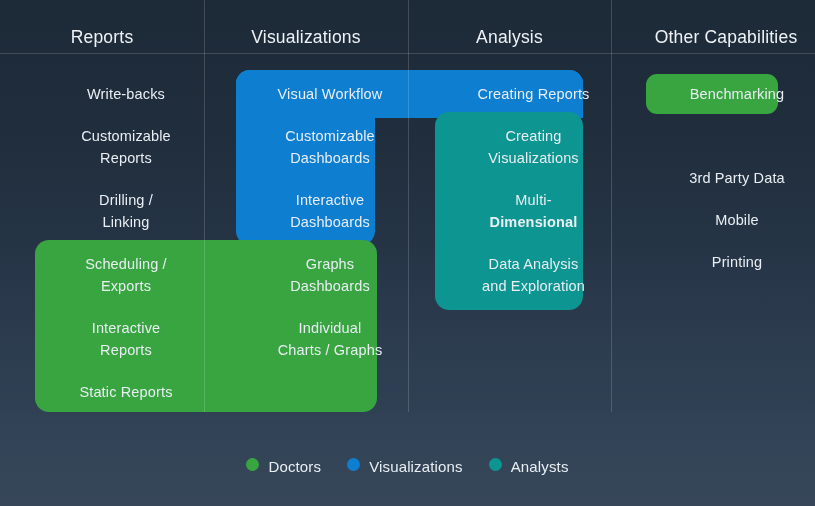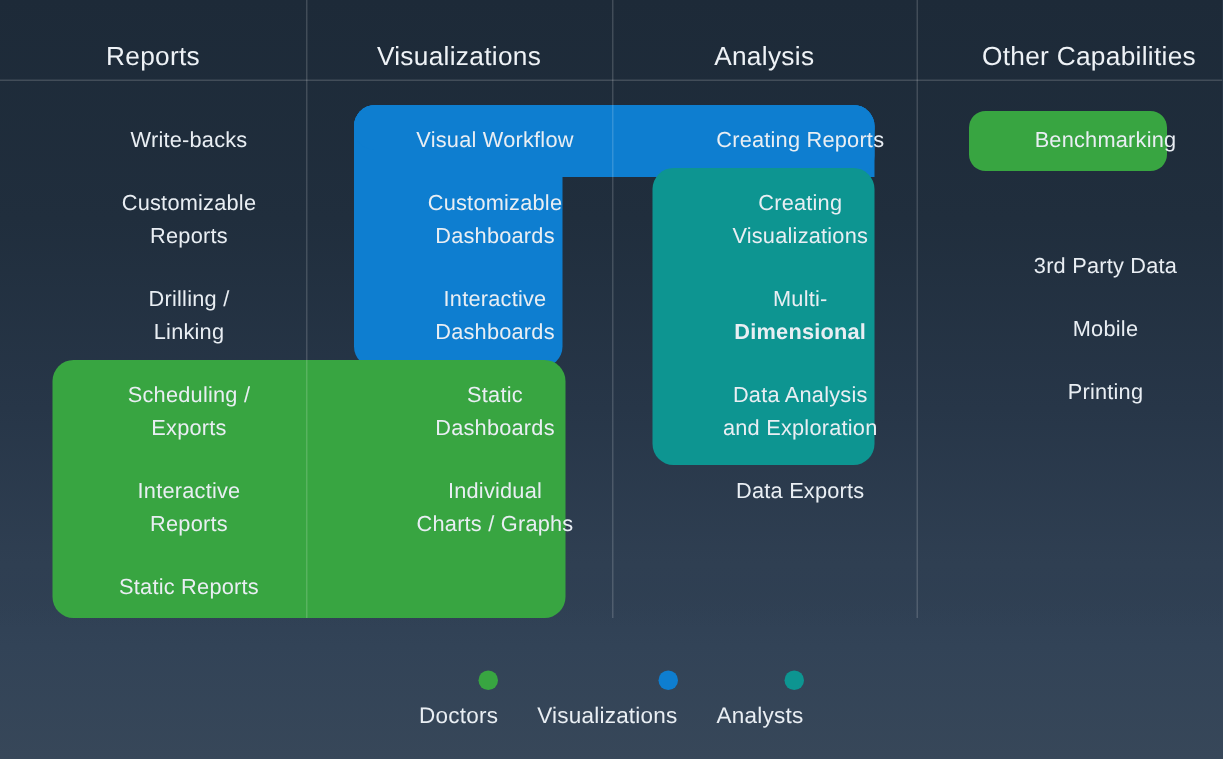--- a/index.html
+++ b/index.html
@@ -95,23 +95,22 @@
     top: 450px;
     width: 815px;
     height: 32px;
     display: flex;
     align-items: center;
     justify-content: center;
     gap: 26px;
   }
   .legend-entry {
     display: flex;
-    align-items: flex-end;
+    align-items: flex-start;
     gap: 9px;
-    flex-direction: column;
   }
   .legend-dot {
     width: 13px;
     height: 13px;
     border-radius: 50%;
     display: block;
   }
   .legend-label {
     color: #e9eef3;
     font-size: 15px;
@@ -164,38 +163,37 @@
   <div class="item" style="left:0px; top:381px; width:204px;">Static Reports</div>
 
   <div class="item" style="left:204px; top:83px; width:204px;">Visual Workflow</div>
 
   <div class="item" style="left:204px; top:125px; width:204px;">Customizable</div>
   <div class="item" style="left:204px; top:147px; width:204px;">Dashboards</div>
 
   <div class="item" style="left:204px; top:189px; width:204px;">Interactive</div>
   <div class="item" style="left:204px; top:211px; width:204px;">Dashboards</div>
 
-  <div class="item" style="left:204px; top:253px; width:204px;">Static</div>
+  <div class="item" style="left:204px; top:253px; width:204px;">Graphs</div>
   <div class="item" style="left:204px; top:275px; width:204px;">Dashboards</div>
 
   <div class="item" style="left:204px; top:317px; width:204px;">Individual</div>
   <div class="item" style="left:204px; top:339px; width:204px;">Charts / Graphs</div>
 
   <div class="item" style="left:408px; top:83px; width:203px;">Creating Reports</div>
 
   <div class="item" style="left:408px; top:125px; width:203px;">Creating</div>
   <div class="item" style="left:408px; top:147px; width:203px;">Visualizations</div>
 
   <div class="item" style="left:408px; top:189px; width:203px;">Multi-</div>
   <div class="item" style="left:408px; top:211px; width:203px;font-weight:bold;">Dimensional</div>
 
   <div class="item" style="left:408px; top:253px; width:203px;">Data Analysis</div>
   <div class="item" style="left:408px; top:275px; width:203px;">and Exploration</div>
 
-  <div class="item" style="left:408px; top:317px; width:203px;">Data Exports</div>
 
   <div class="item" style="left:611px; top:83px; width:204px;">Benchmarking</div>
   <div class="item" style="left:611px; top:167px; width:204px;">3rd Party Data</div>
   <div class="item" style="left:611px; top:251px; width:204px;">Printing</div>
   <div class="item" style="left:611px; top:209px; width:204px;">Mobile</div>
 
   <div class="legend">
 
     <div class="legend-entry">
       <span class="legend-dot" style="background:#38a541;"></span>

